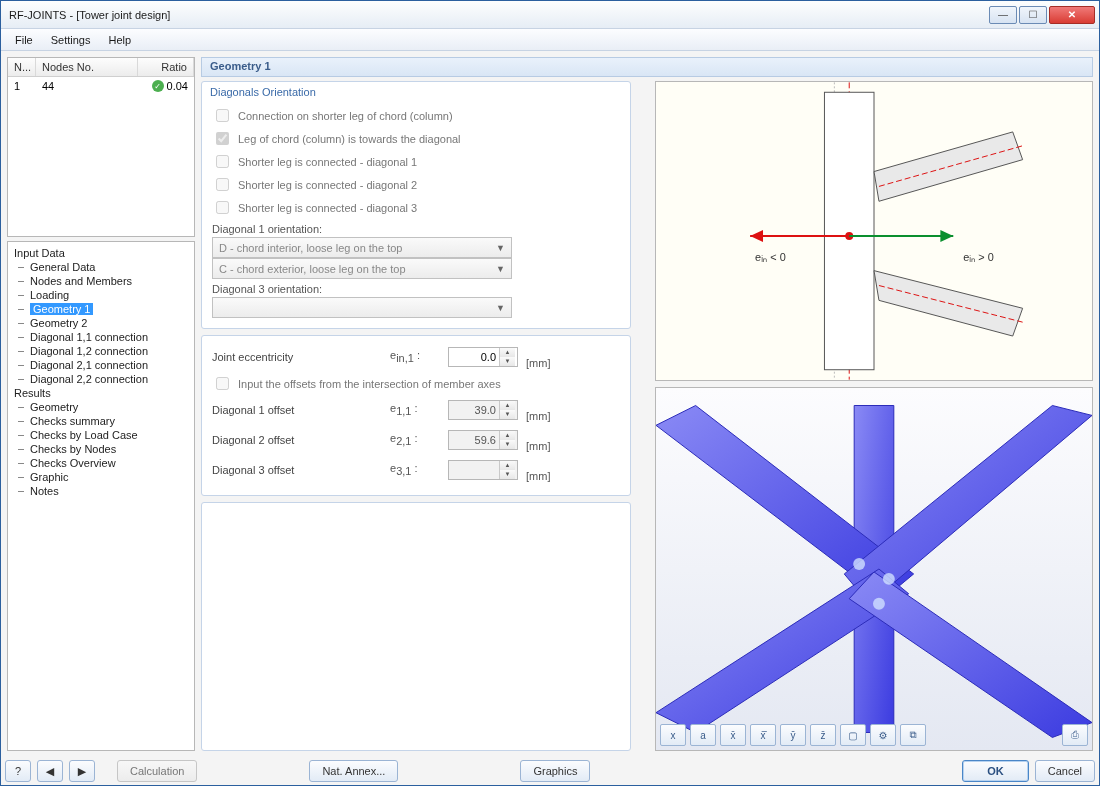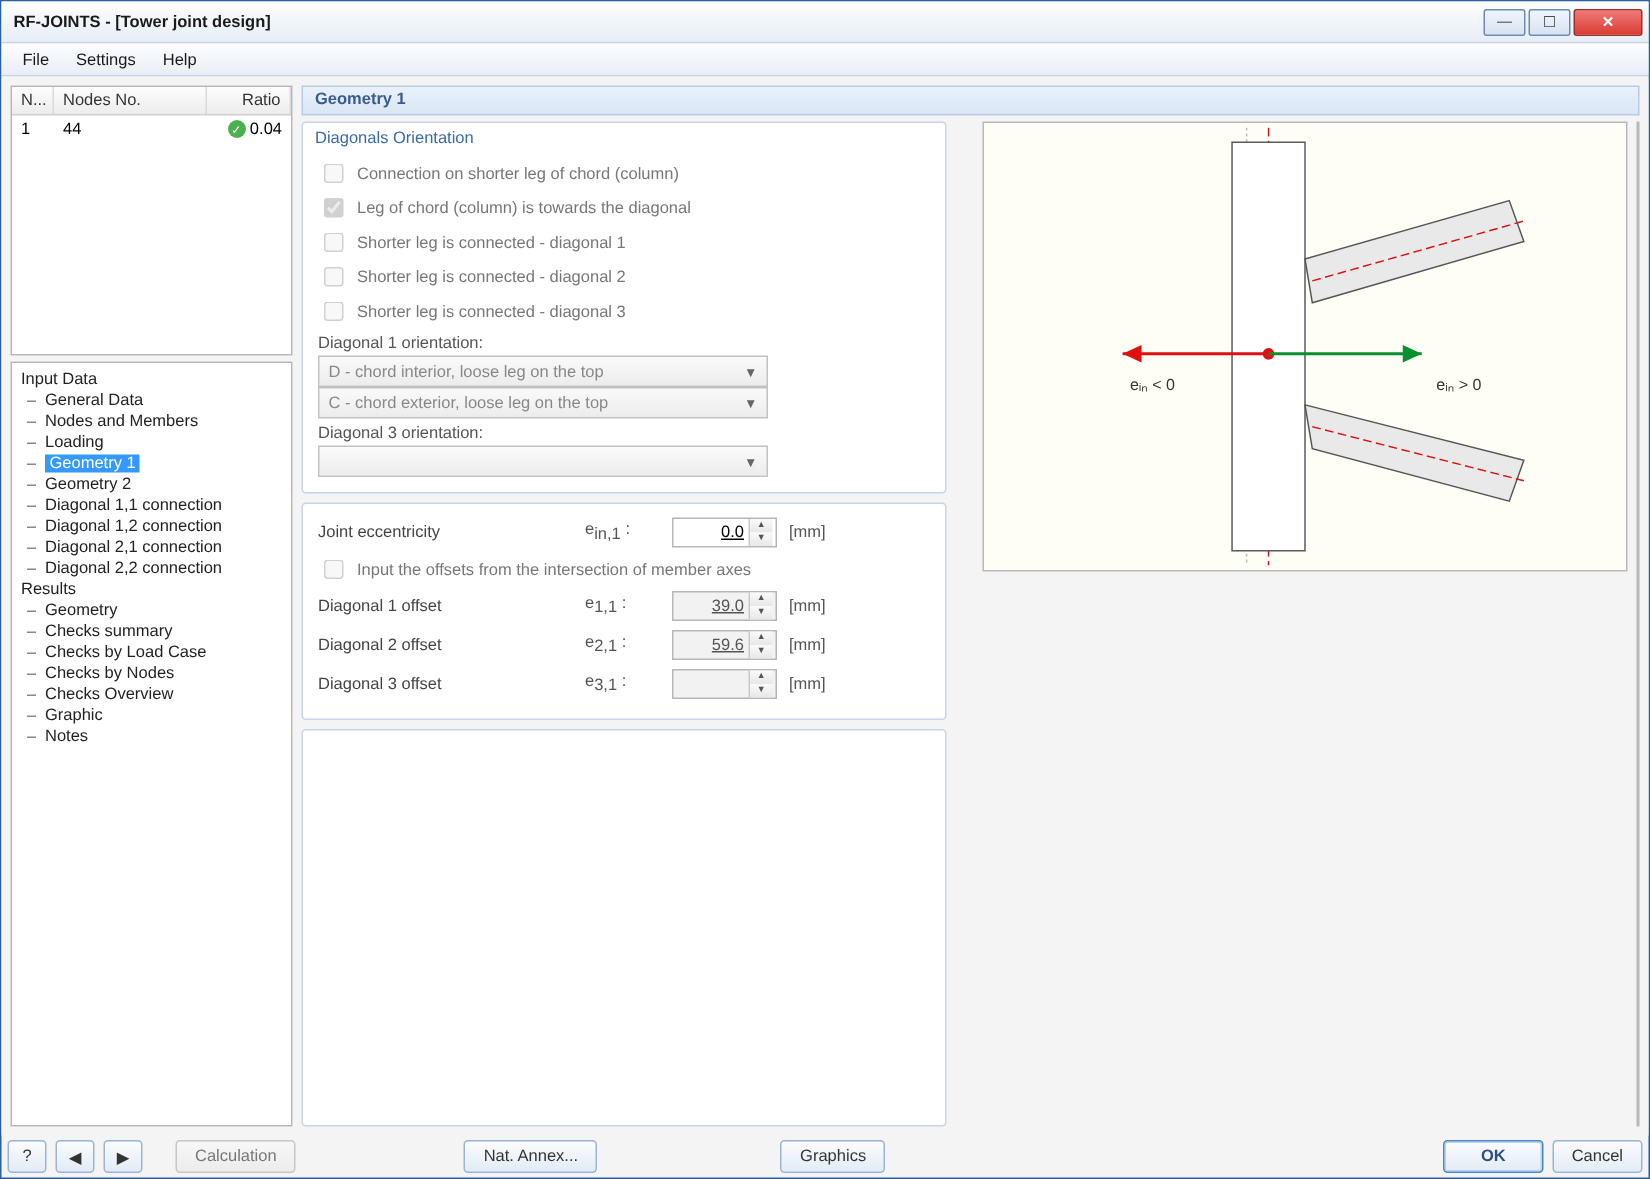--- a/index.html
+++ b/index.html
@@ -1,19 +1,19 @@
 <!DOCTYPE html>
 <html><head>
 <meta charset="utf-8">
 <style>
   * { box-sizing: border-box; font-family: 'Segoe UI', Tahoma, sans-serif; font-size: 11px; }
   body { margin: 0; background: #fff; }
   .window { width: 1100px; height: 786px; border: 1px solid #2b5f9e; background: #f4f4f4; display: flex; flex-direction: column; }
   .titlebar { height: 28px; background: linear-gradient(#fdfefe,#e6edf5); display:flex; align-items:center; padding:0 4px 0 8px; border-bottom:1px solid #c7d3e3; }
-  .titlebar .title { flex:1; color:#1a1a1a;font-weight:bold; }
+  .titlebar .title { flex:1; color:#1a1a1a; }
   .winbtns { display:flex; gap:2px; }
   .winbtn { width:28px; height:18px; border:1px solid #6b8bb5; border-radius:2px; background:linear-gradient(#f0f5fb,#d7e3f2); display:flex;align-items:center;justify-content:center;font-size:10px;color:#4a4a4a;}
   .winbtn.close { width:46px; background:linear-gradient(#f07a78,#d93c34); border-color:#a52d26; color:#fff; font-weight:bold;}
   .menubar { height:22px; background:linear-gradient(#fcfdff,#e9eef6); display:flex; align-items:center; padding:0 6px; gap:2px; border-bottom:1px solid #c7d3e3;}
   .menuitem { padding:2px 8px; color:#1a1a1a; }
   .client { flex:1; display:flex; padding:6px; gap:6px; background:#f4f4f4; }
   .leftcol { width:188px; display:flex; flex-direction:column; gap:4px;}
   .grid { height:180px; background:#fff; border:1px solid #b7b7b7; }
   .grid-head { display:flex; background:linear-gradient(#fdfdfd,#ececec); border-bottom:1px solid #cfcfcf;}
   .gh { padding:3px 6px; border-right:1px solid #d9d9d9; color:#333;}
@@ -39,27 +39,27 @@
   .chk { display:flex; align-items:center; gap:6px; padding:2px 0; color:#777;}
   .chk input{width:13px;height:13px;}
   .lbl { color:#555; padding:4px 0 2px;}
   .combo { width:300px; height:21px; border:1px solid #c1c1c1; background:linear-gradient(#fafafa,#ececec); display:flex;align-items:center;padding:0 6px;color:#888;justify-content:space-between;}
   .combo .caret{font-size:9px;color:#666;}
   .row { display:flex; align-items:center; gap:8px; padding:3px 0;}
   .row .rlabel{width:170px;color:#444;}
   .row .rsym{width:50px;color:#555;}
   .spin { width:70px;height:20px;border:1px solid #b7b7b7;background:#fff;display:flex;align-items:center;}
   .spin.dis{background:#f2f2f2;color:#999;}
-  .spin input{border:0;width:50px;text-align:right;padding:0 3px;background:transparent;font-size:11px;outline:none;text-decoration:underline;}
+  .spin input{border:0;width:50px;text-align:right;padding:0 3px;background:transparent;font-size:11px;outline:none;}
   .spin .sbtns{width:16px;display:flex;flex-direction:column;border-left:1px solid #c9c9c9;}
   .spin .sbtn{height:9px;background:linear-gradient(#fafafa,#e7e7e7);font-size:6px;text-align:center;line-height:8px;color:#555;}
-  .unit{color:#555;}
+  .unit{color:#555;margin-top:12px;}
   .emptybox{flex:1;border:1px solid #c5d4e8;border-radius:3px;background:#fff;}
 
-  .gfxcol { flex:1; display:flex; flex-direction:row; gap:6px;}
+  .gfxcol { flex:1; display:flex; flex-direction:column; gap:6px;}
   .diagram{height:300px;border:1px solid #b7b7b7;background:#fffef6;position:relative;overflow:hidden;}
   .viewport{flex:1;border:1px solid #b7b7b7;background:linear-gradient(#fcfcfe,#e4e8f2);position:relative;overflow:hidden;}
   .vp-toolbar{position:absolute;bottom:4px;left:4px;right:4px;display:flex;gap:4px;}
   .tbtn{width:26px;height:22px;border:1px solid #9bb4d4;background:linear-gradient(#fbfcfe,#e2ebf6);border-radius:2px;display:flex;align-items:center;justify-content:center;font-size:10px;color:#3a5c8a;}
   .tbtn.r{margin-left:auto;}
 
   .footer { height:28px; display:flex; align-items:center; gap:6px; padding:0 4px;}
   .btn { height:22px; padding:0 12px; border:1px solid #9bb4d4; background:linear-gradient(#fbfcfe,#e2ebf6); border-radius:3px; color:#333; display:inline-flex;align-items:center;}
   .btn.primary{border-color:#4a86c7;box-shadow:0 0 0 1px #b6d2f0 inset; padding:0 24px;font-weight:bold;color:#2a4f80;}
   .btn.muted{background:linear-gradient(#f7f7f7,#ececec);border-color:#c6c6c6;color:#777;}

